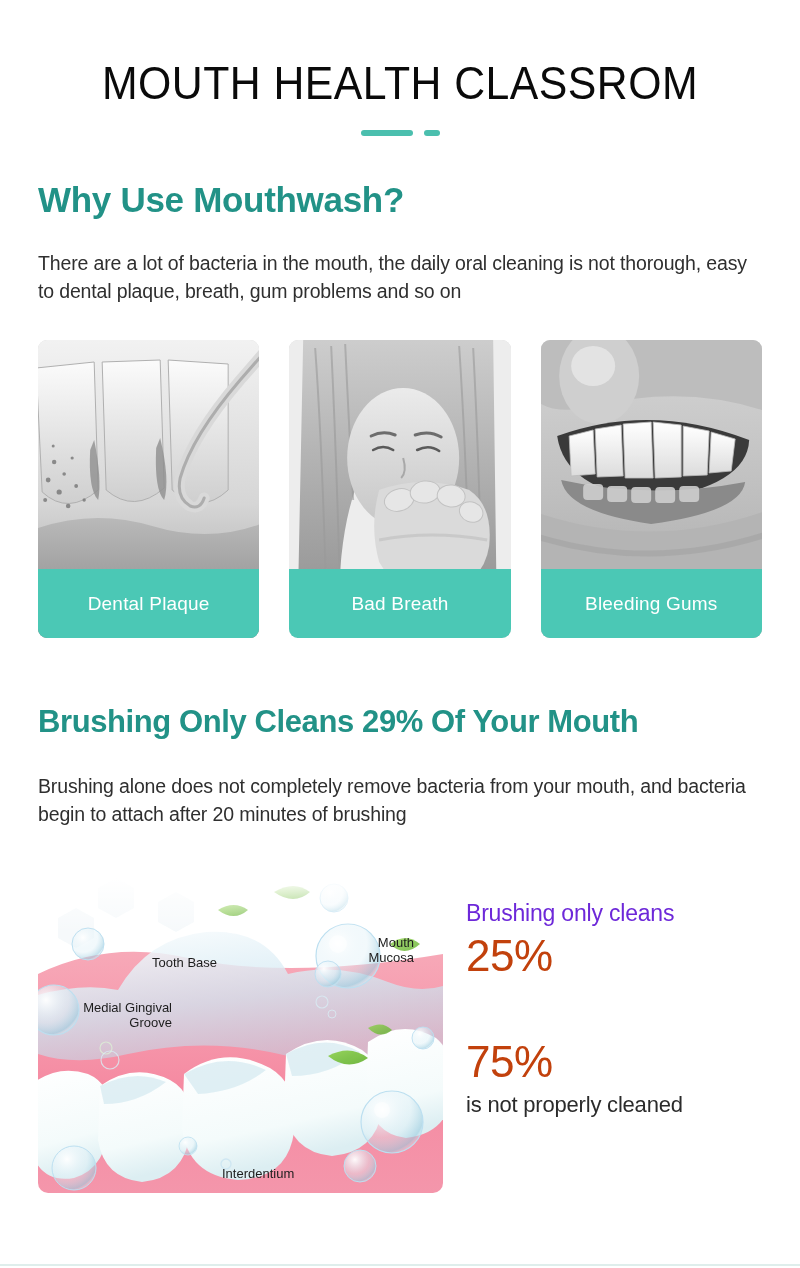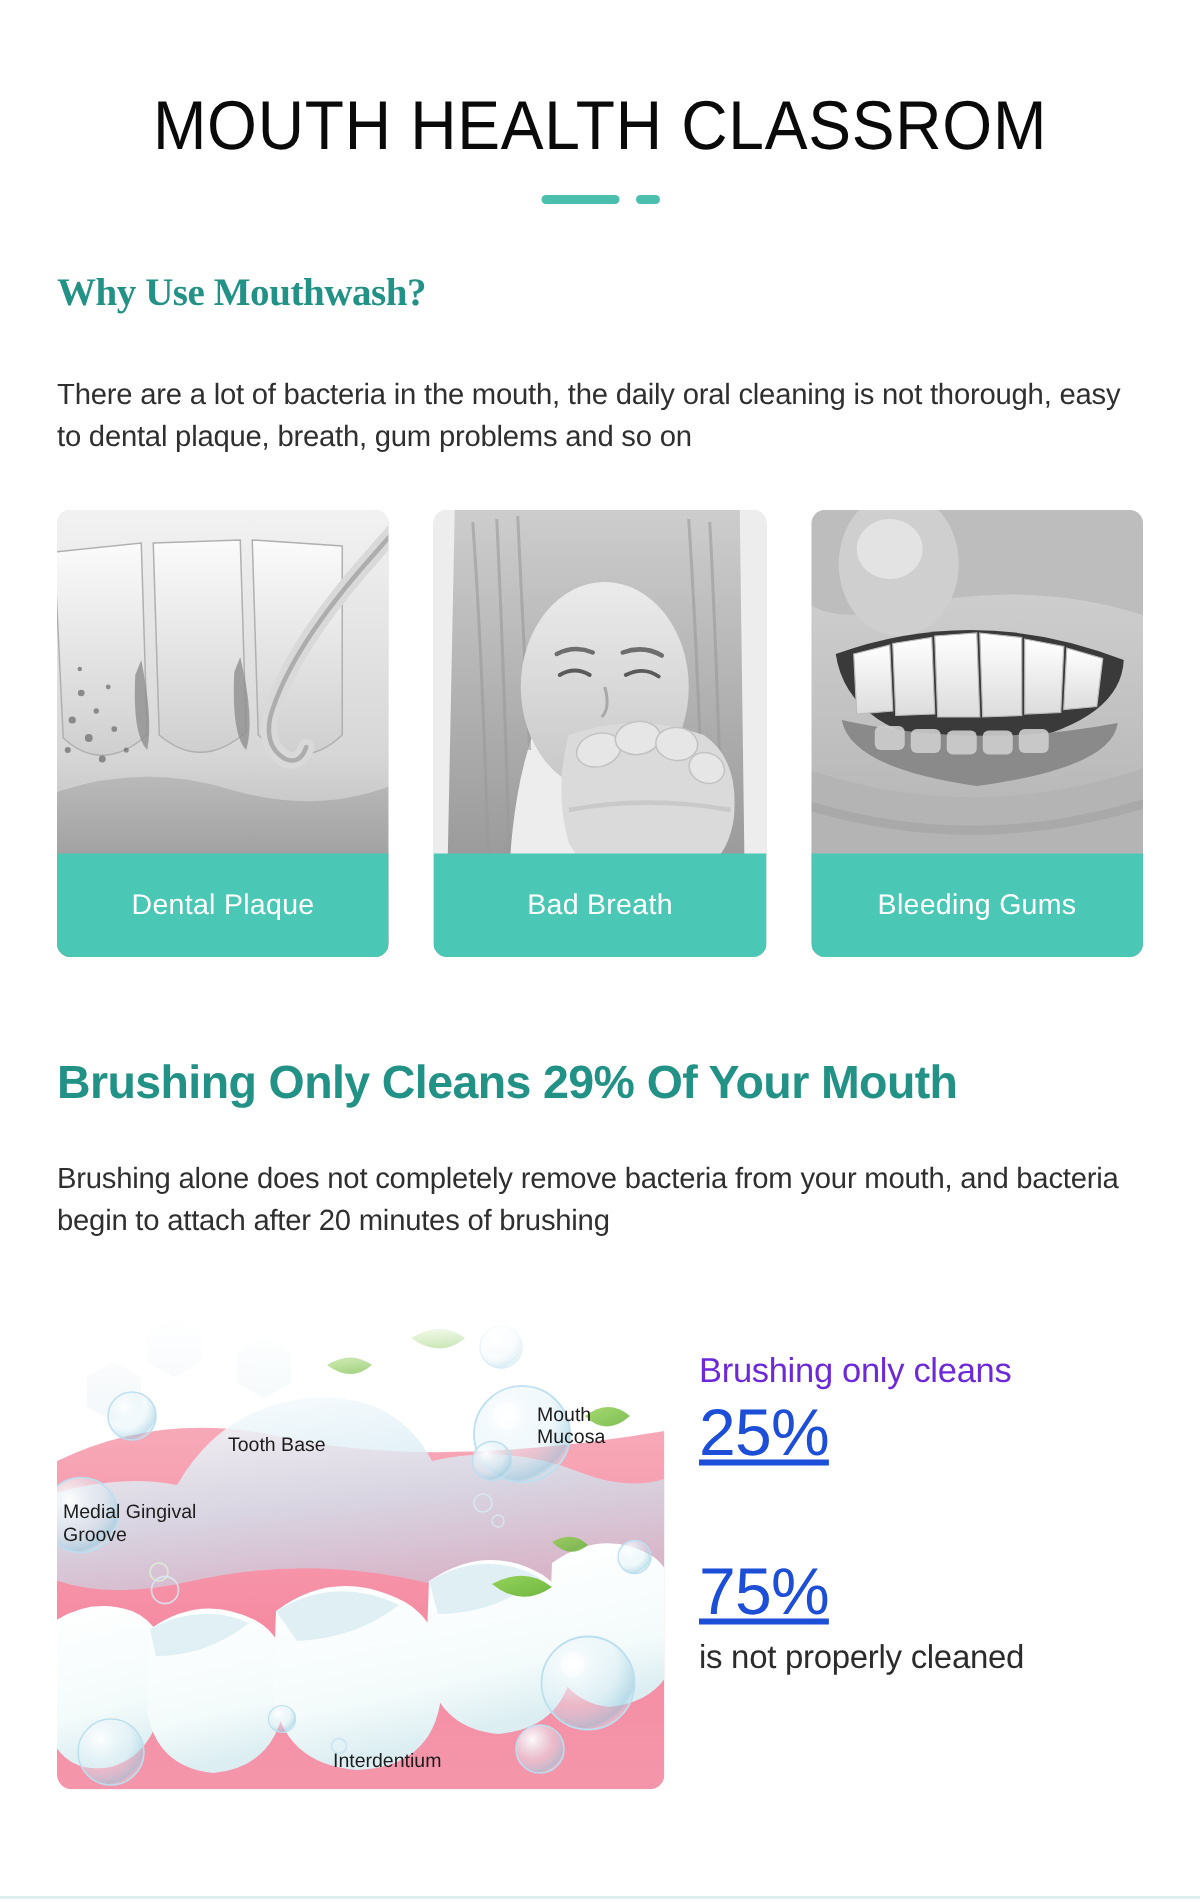--- a/index.html
+++ b/index.html
@@ -74,21 +74,21 @@
     left: 38px;
     font-family: "Liberation Sans", sans-serif;
     font-size: 19.5px;
     line-height: 28px;
     color: #2f2f2f;
     letter-spacing: -0.15px;
     margin-top: 15px;
   }
 
   
-  #heading-why { top: 180px; font-size: 26px; letter-spacing: -0.3px; font-family: Liberation Serif, serif; }
+  #heading-why { top: 180px; font-size: 35px; letter-spacing: -0.3px; }
   #body-why    { top: 234px; width: 730px; }
 
   
   .cards {
     position: absolute;
     top: 340px;
     left: 38px;
     width: 724px;
     height: 298px;
     display: flex;
@@ -139,21 +139,21 @@
     border-radius: 10px;
     overflow: hidden;
   }
   .illus-svg { width: 100%; height: 100%; display: block; }
 
   .illus-label {
     position: absolute;
     font-family: "Liberation Sans", sans-serif;
     font-size: 13px;
     color: #1c1c1c;
-    text-align: left;
+    text-align: right;
     line-height: 15px;
     white-space: pre-line;
     pointer-events: none;
   }
   #label-tooth-base   { left: 152px; top: 955px; }
   #label-mouth-mucosa { left: 358px; top: 935px; width: 56px; }
   #label-medial       { left: 42px;  top: 1000px; width: 130px; }
   #label-interdentium { left: 222px; top: 1166px; }
 
   .stats {
@@ -164,24 +164,23 @@
   }
   .stat-lead {
     font-size: 23px;
     color: #6d28d9;
     line-height: 30px;
     letter-spacing: -0.2px;
   }
   .stat-big {
     font-size: 44px;
     font-weight: 400;
-    color: #1d4ed8;
+    color: #c2410c;
     line-height: 56px;
     letter-spacing: -0.5px;
-    text-decoration: underline;
   }
   .stat-sub {
     font-size: 22px;
     color: #2b2b2b;
     line-height: 30px;
     letter-spacing: -0.2px;
   }
   .stat-gap { height: 50px; }
 
   .footer-rule {

